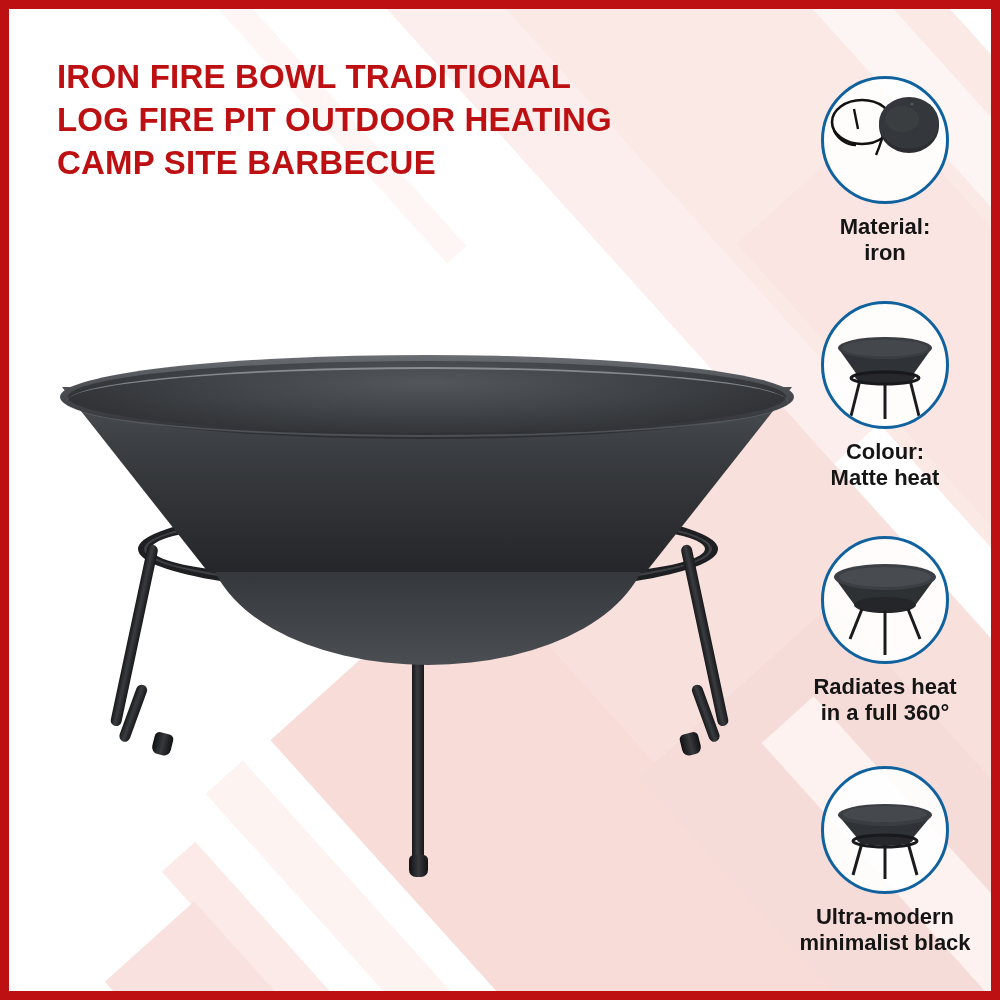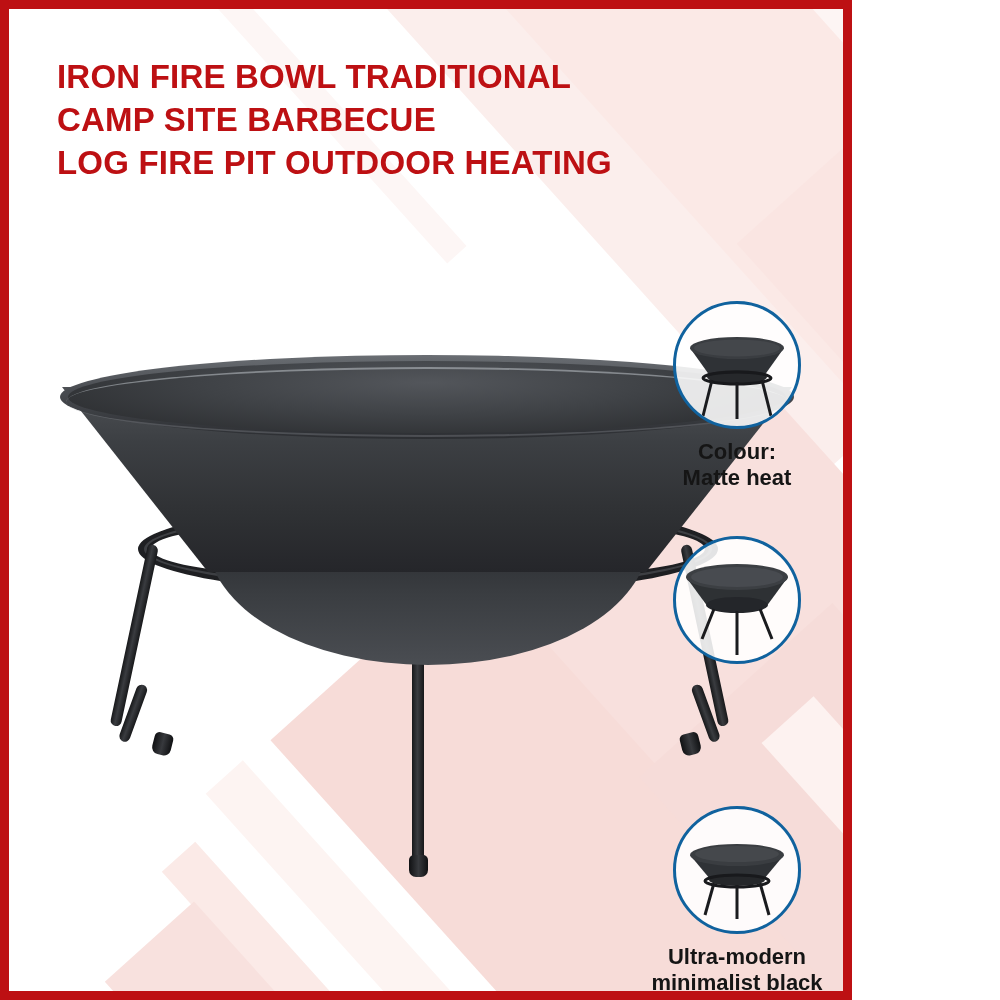--- a/index.html
+++ b/index.html
@@ -2,21 +2,21 @@
 <html><head>
 <meta charset="utf-8">
 <style>
   html, body {
     margin: 0;
     padding: 0;
     background: #ffffff;
   }
   #page {
     position: relative;
-    width: 852px;
+    width: 1000px;
     height: 1000px;
     overflow: hidden;
     background: #e5e5e5;
     font-family: "Liberation Sans", sans-serif;
   }
 
   
   .bg-layer {
     position: absolute;
     inset: 0;
@@ -249,22 +249,22 @@
     <div class="stripe" style="left:330px; top:790px; width:45px; height:520px; background:#fbeae7;"></div>
     <div class="stripe" style="left:250px; top:880px; width:120px; height:480px; background:#f8e1de;"></div>
 
     <div class="stripe" style="left:840px; top:600px; width:260px; height:700px; background:#f6dcd9;"></div>
     <div class="stripe" style="left:960px; top:640px; width:70px; height:620px; background:#fdf2f0;"></div>
     <div class="stripe" style="left:300px; top:-120px; width:26px; height:430px; background:#fdf6f5;"></div>
   </div>
 
   <div class="headline">
     <div>IRON FIRE BOWL TRADITIONAL</div>
+    <div>LOG FIRE PIT OUTDOOR HEATING</div>
     <div>CAMP SITE BARBECUE</div>
-    <div>LOG FIRE PIT OUTDOOR HEATING</div>
   </div>
 
   <div class="product">
     <div class="ring"></div>
     <div class="ring-hl"></div>
 
     <div class="leg leg-left"></div>
     <div class="leg leg-left2"></div>
     <div class="foot" style="left:133px; top:378px; transform:rotate(14deg);"></div>
 
@@ -277,20 +277,38 @@
 
     <div class="bowl-base"></div>
     <div class="bowl-body"></div>
     <div class="bowl-rim"></div>
     <div class="bowl-inner"></div>
     <div class="bowl-rim-hl"></div>
   </div>
 
   <div class="features">
 
+    <div class="feature" style="top:67px;">
+      <div class="feature-circle">
+        <svg width="122" height="122" viewBox="0 0 122 122">
+          <ellipse cx="38" cy="43" rx="30" ry="22" fill="none" stroke="#111" stroke-width="2.6"></ellipse>
+          <path d="M30 30 L34 50" fill="none" stroke="#111" stroke-width="2.4"></path>
+          <path d="M62 45 Q58 62 52 76" fill="none" stroke="#111" stroke-width="2.4"></path>
+          <path d="M10 52 Q18 66 32 66" fill="none" stroke="#111" stroke-width="2.4"></path>
+          <ellipse cx="85" cy="47" rx="30" ry="27" fill="#2b2d30"></ellipse>
+          <ellipse cx="85" cy="44" rx="30" ry="26" fill="#34373b"></ellipse>
+          <ellipse cx="78" cy="40" rx="17" ry="13" fill="#3d4044" opacity="0.8"></ellipse>
+          <circle cx="88" cy="25" r="1.6" fill="#55585c"></circle>
+        </svg>
+      </div>
+      <div class="feature-label">
+        <span>Material:</span>
+        <span>iron</span>
+      </div>
+    </div>
 
     <div class="feature" style="top:292px;">
       <div class="feature-circle">
         <svg width="122" height="122" viewBox="0 0 122 122">
           <path d="M14 44 L108 44 L88 72 L34 72 Z" fill="#2f3236"></path>
           <ellipse cx="61" cy="44" rx="47" ry="11" fill="#3a3d41"></ellipse>
           <ellipse cx="61" cy="44" rx="43" ry="8.5" fill="#44474b"></ellipse>
           <ellipse cx="61" cy="73" rx="30" ry="7" fill="#26282b"></ellipse>
           <ellipse cx="61" cy="74" rx="34" ry="6" fill="none" stroke="#18191c" stroke-width="3"></ellipse>
           <path d="M36 76 L27 112" stroke="#1a1b1e" stroke-width="3" fill="none"></path>
@@ -309,23 +327,27 @@
         <svg width="122" height="122" viewBox="0 0 122 122">
           <path d="M10 38 L112 38 L90 68 L32 68 Z" fill="#2e3134"></path>
           <ellipse cx="61" cy="38" rx="51" ry="13" fill="#3c3f43"></ellipse>
           <ellipse cx="61" cy="38" rx="46" ry="10" fill="#484b50"></ellipse>
           <ellipse cx="61" cy="66" rx="31" ry="8" fill="#24262a"></ellipse>
           <path d="M38 70 L26 100" stroke="#1a1b1e" stroke-width="3" fill="none"></path>
           <path d="M84 70 L96 100" stroke="#1a1b1e" stroke-width="3" fill="none"></path>
           <path d="M61 72 L61 116" stroke="#1a1b1e" stroke-width="3" fill="none"></path>
         </svg>
       </div>
+      <div class="feature-label">
+        <span>Radiates heat</span>
+        <span>in a full 360°</span>
+      </div>
     </div>
 
-    <div class="feature" style="top:797px;">
+    <div class="feature" style="top:757px;">
       <div class="feature-circle">
         <svg width="122" height="122" viewBox="0 0 122 122">
           <path d="M14 46 L108 46 L88 70 L34 70 Z" fill="#2f3236"></path>
           <ellipse cx="61" cy="46" rx="47" ry="11" fill="#3a3d41"></ellipse>
           <ellipse cx="61" cy="45" rx="42" ry="8" fill="#45484c"></ellipse>
           <ellipse cx="61" cy="71" rx="28" ry="6" fill="#25272a"></ellipse>
           <ellipse cx="61" cy="72" rx="32" ry="6" fill="none" stroke="#18191c" stroke-width="3"></ellipse>
           <path d="M38 74 L29 106" stroke="#1a1b1e" stroke-width="3" fill="none"></path>
           <path d="M84 74 L93 106" stroke="#1a1b1e" stroke-width="3" fill="none"></path>
           <path d="M61 76 L61 110" stroke="#1a1b1e" stroke-width="3" fill="none"></path>

